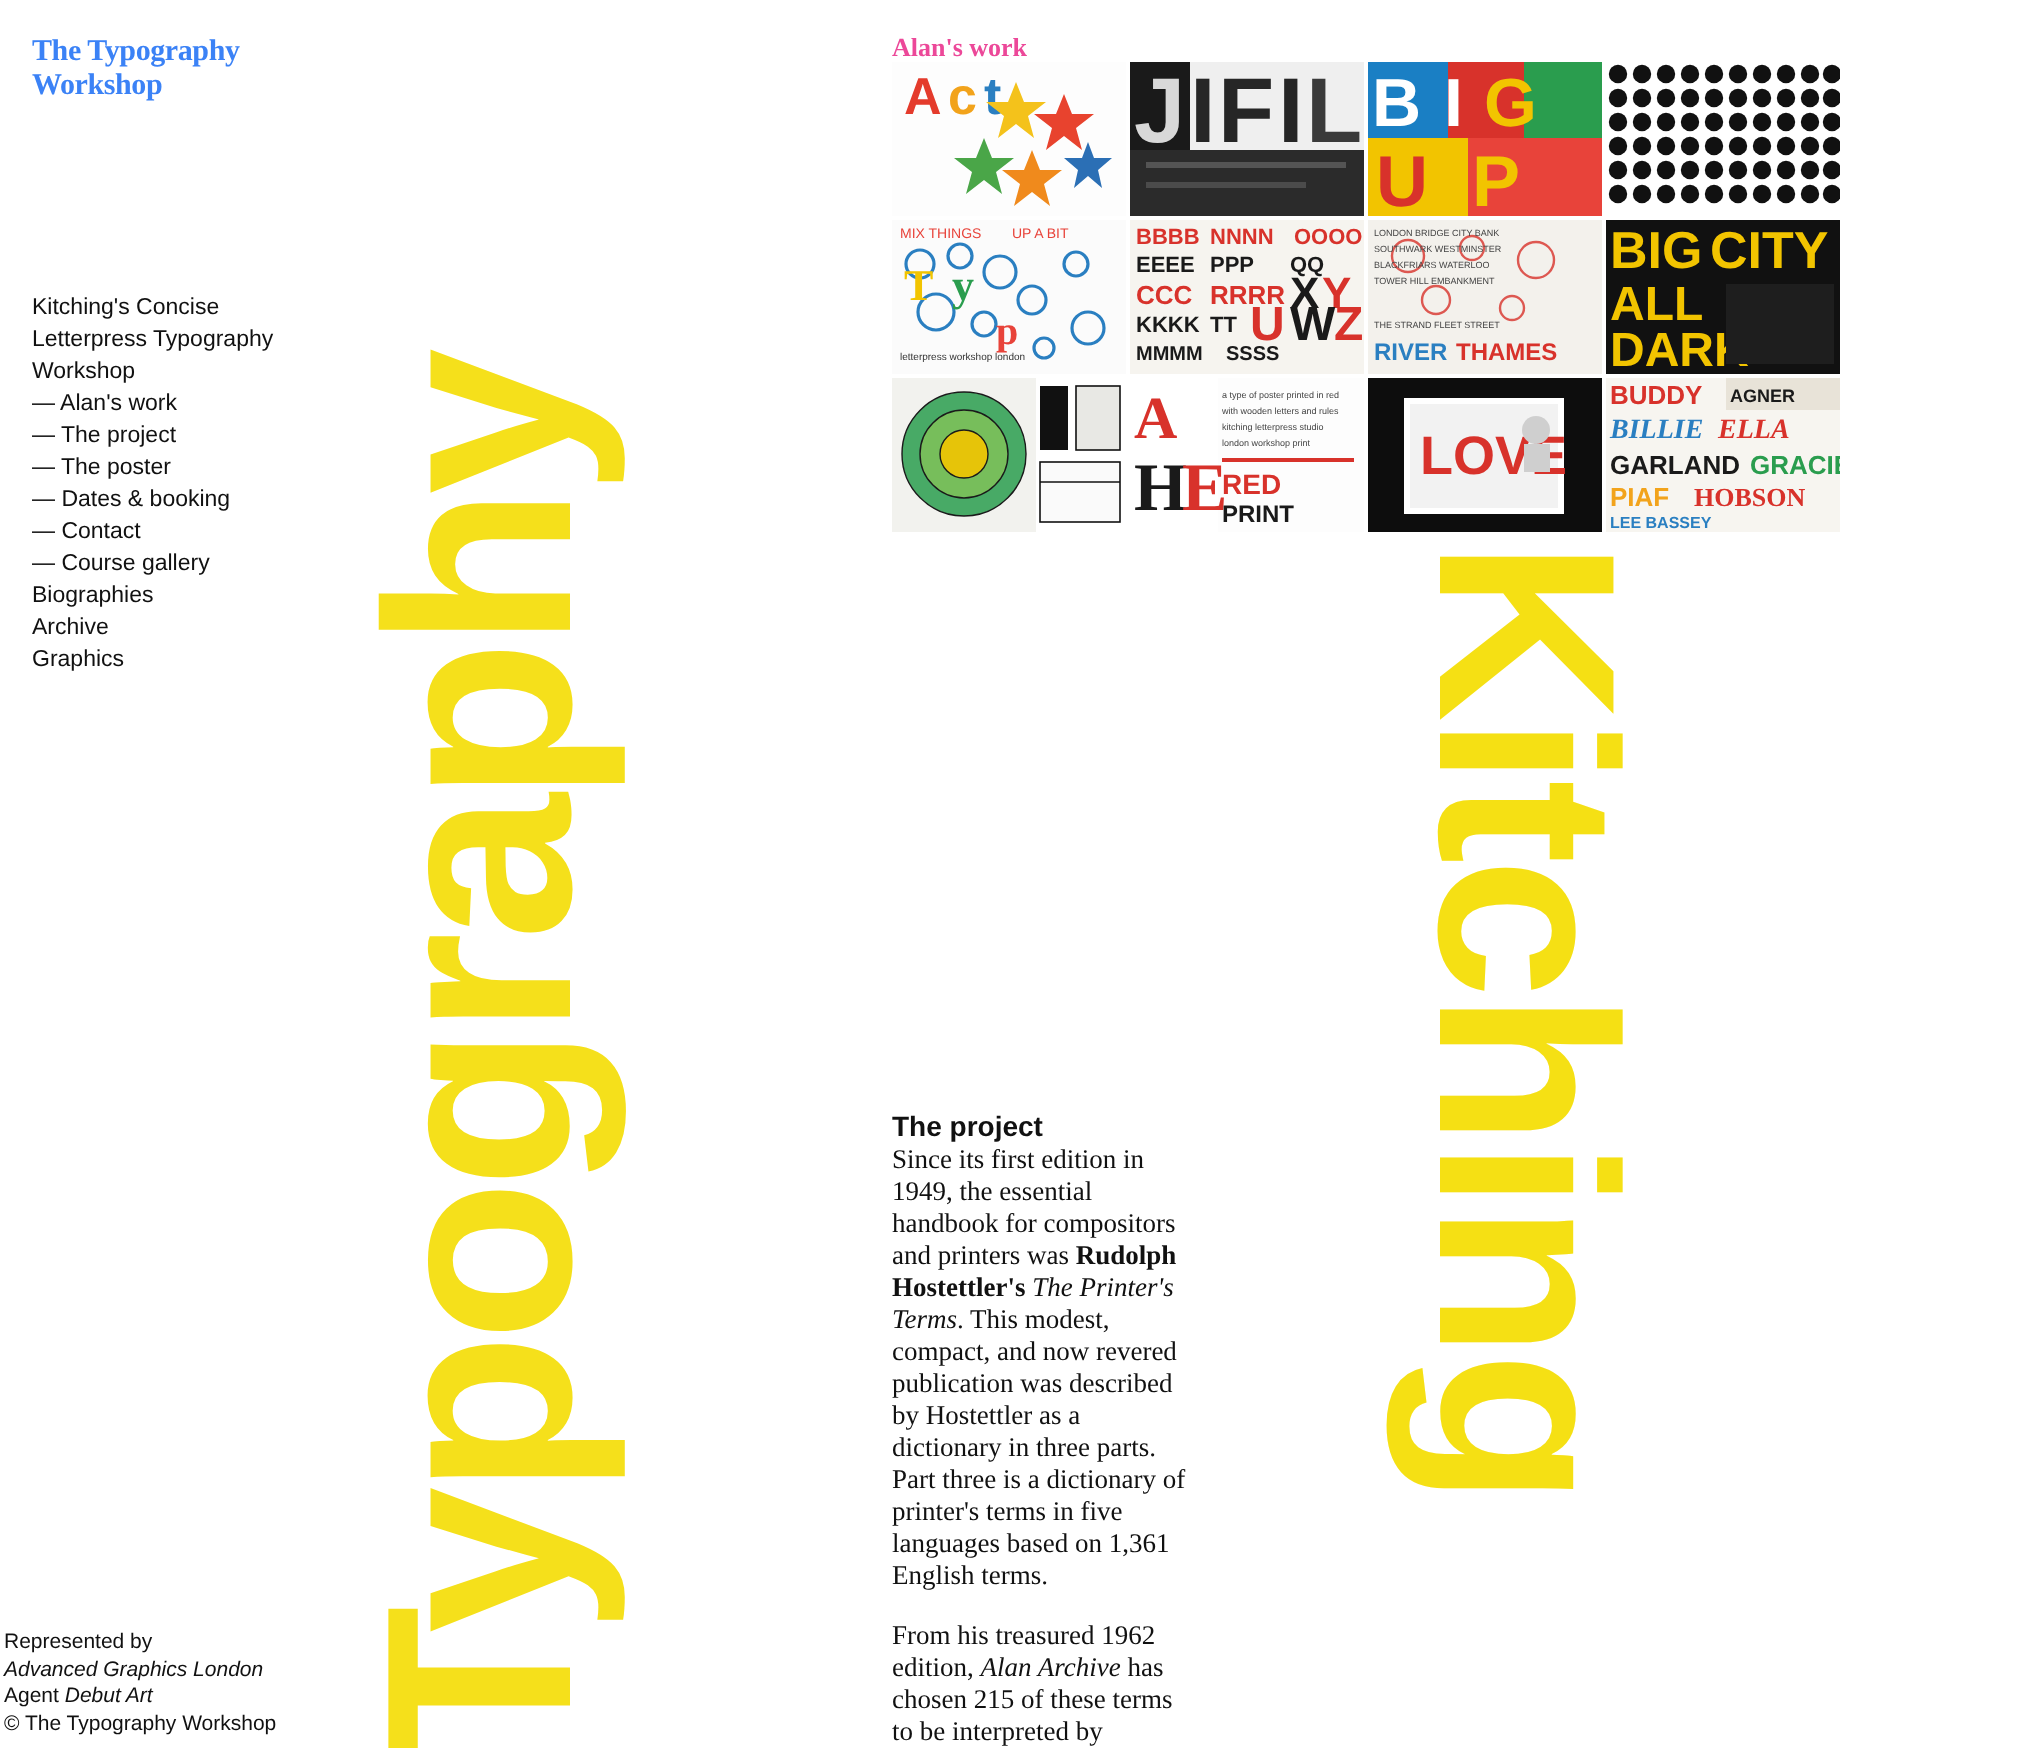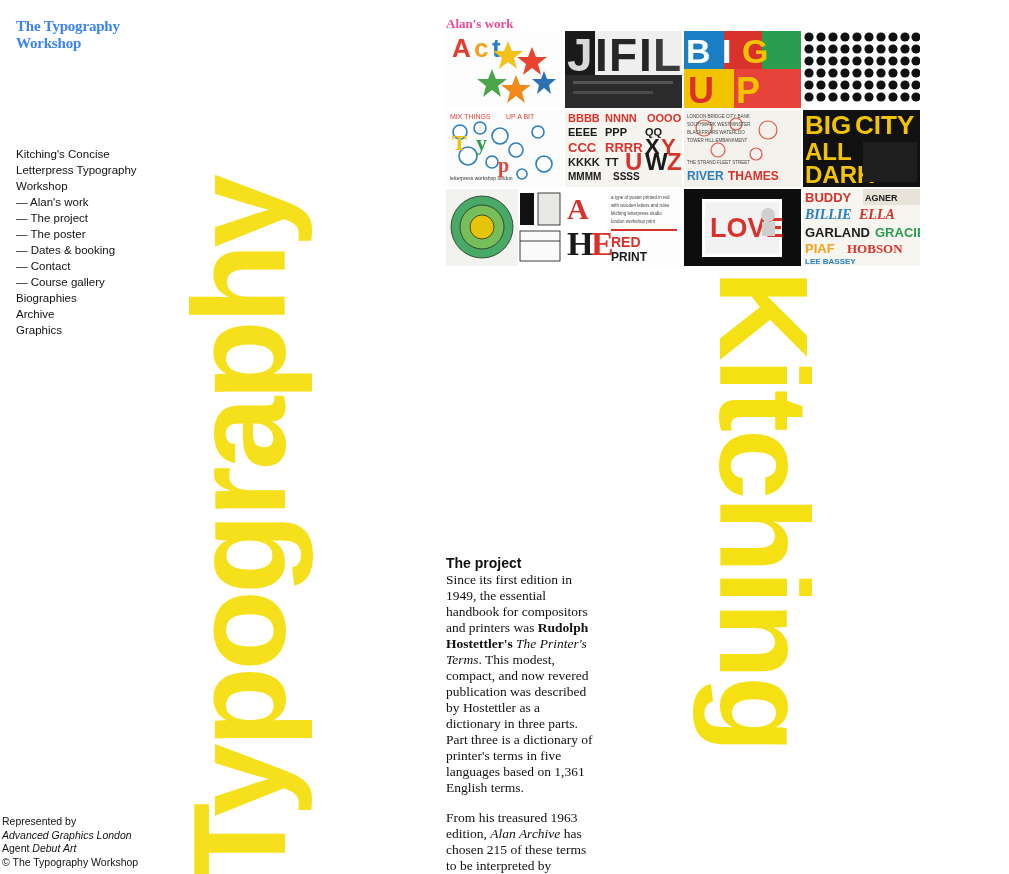--- a/index.html
+++ b/index.html
@@ -470,20 +470,20 @@
 
 </div>
 
 <div class="text-col" id="project-col">
   <div class="section-head">The project</div>
   <div class="body-copy">
     <p>
       <span>Since its first edition in 1949, the essential handbook for compositors and printers was </span><span class="b">Rudolph Hostettler's </span><span class="i">The Printer's Terms</span><span>. This modest, compact, and now revered publication was described by Hostettler as a dictionary in three parts. Part three is a dictionary of printer's terms in five languages based on 1,361 English terms.</span>
     </p>
     <p>
-      <span>From his treasured 1963 edition, </span><span class="i">Alan Archive</span><span> has chosen 215 of these terms to be interpreted by</span>
+      <span>From his treasured 1962 edition, </span><span class="i">Alan Archive</span><span> has chosen 215 of these terms to be interpreted by</span>
     </p>
   </div>
 </div>
 
 <div class="text-col" id="brief-col">
   <div class="section-head">The brief</div>
 </div>
 
 </body></html>

